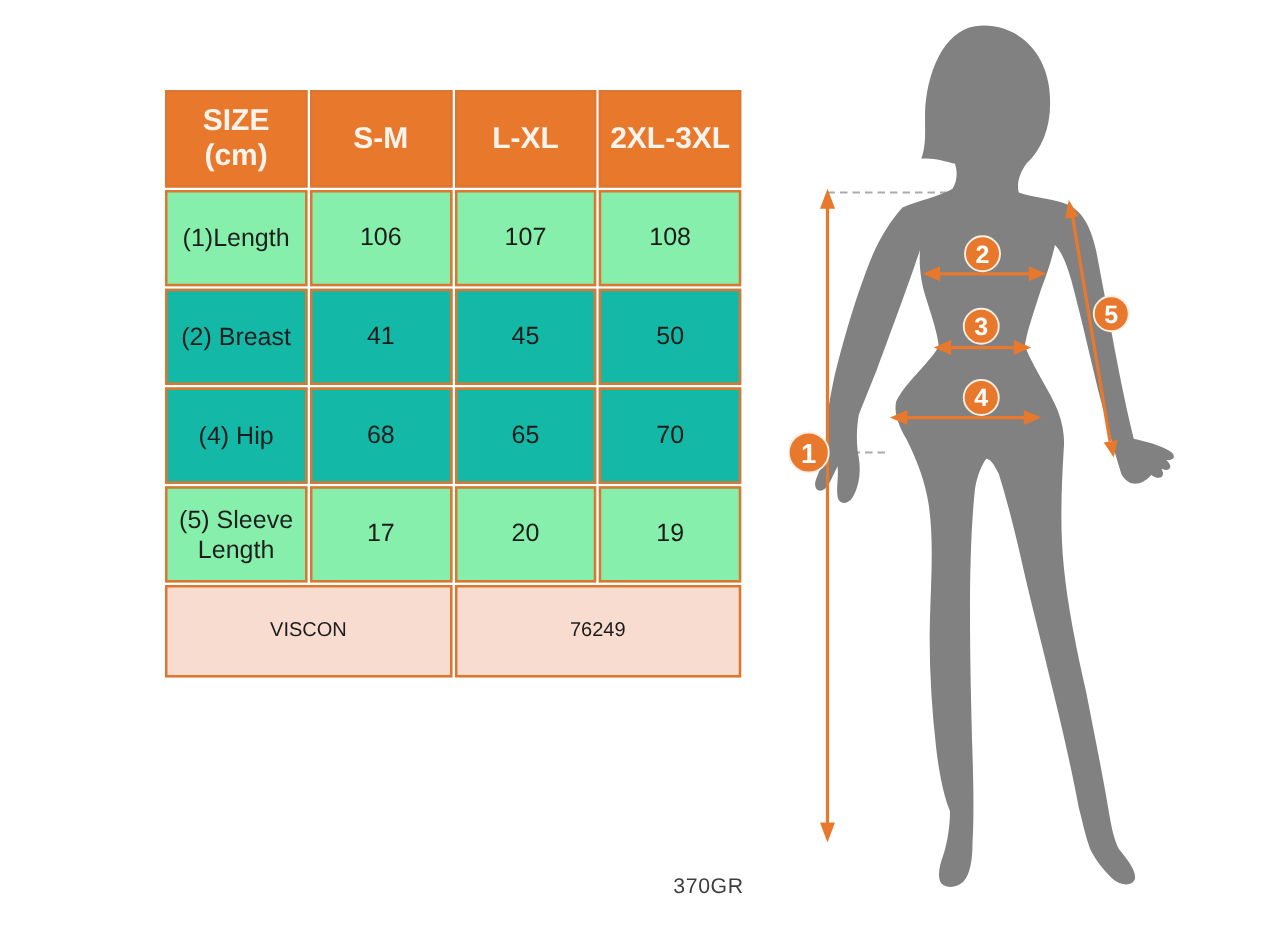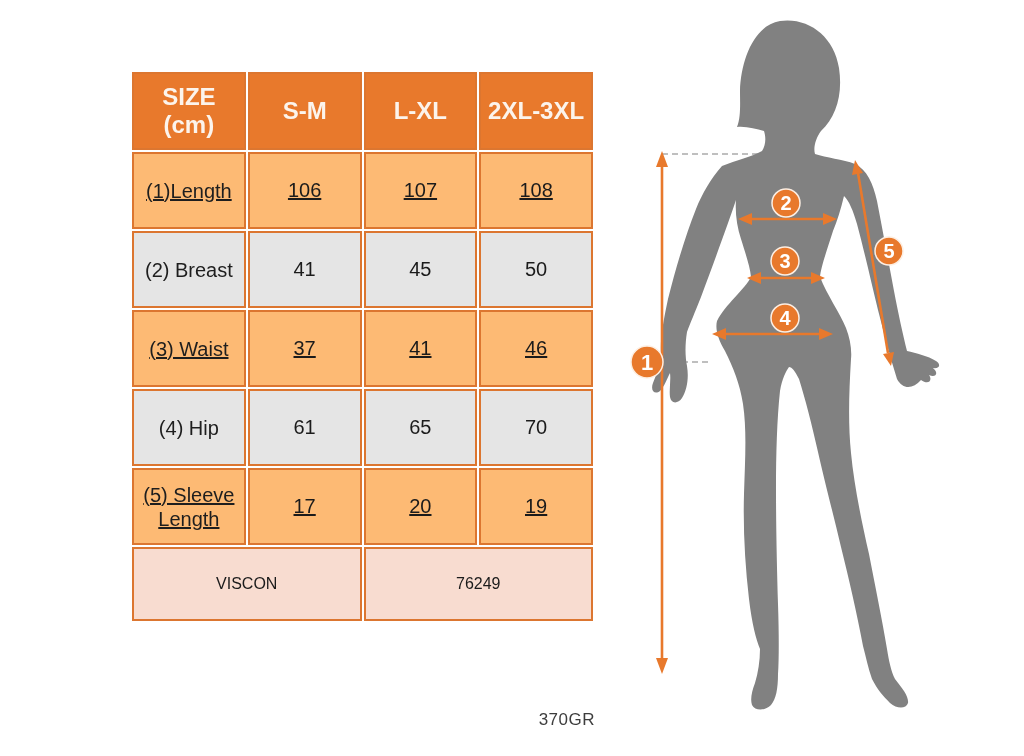--- a/index.html
+++ b/index.html
@@ -12,31 +12,31 @@
     border-collapse:separate;border-spacing:2px;table-layout:fixed;
   }
   table.size-table td, table.size-table th{
     border:2px solid #DC7630;text-align:center;vertical-align:middle;
     padding:0 4px;overflow:hidden;
   }
   .hdr{
     background:#E8792C;color:#FCF4EC;font-weight:bold;font-size:24px;
     line-height:1.15;height:74px;
   }
-  .row-dark{background:#fdba74;text-decoration:underline;}
-  .row-light{background:#e5e5e5;}
+  .row-dark{background:#86efac;}
+  .row-light{background:#14b8a6;}
   .lbl{font-size:20px;color:#1e1e1e;font-weight:normal;height:73px;line-height:1.2;}
   .val{font-size:20px;color:#1b1b1b;height:73px;}
   .foot-hdr{
     background:#E8792C;color:#FCF4EC;font-weight:bold;font-size:24px;height:68px;
   }
   .foot-val{background:#F8DCD0;font-size:16px;color:#1b1b1b;height:70px;}
   .footnote{
     position:absolute;left:130px;top:699px;width:465px;text-align:right;
-    font-size:17px;color:#3d3d3d;letter-spacing:0.5px;margin-top:11px;
+    font-size:17px;color:#3d3d3d;letter-spacing:0.5px;
   }
   .diagram{position:absolute;left:600px;top:0;}
   .marker-num{fill:#ffffff;font-family:"Liberation Sans",sans-serif;font-weight:bold;}
 </style>
 </head>
 <body>
 
 <div class="canvas">
 
   <table class="size-table">
@@ -53,28 +53,22 @@
         <td class="val row-dark">107</td>
         <td class="val row-dark">108</td>
       </tr>
       <tr>
         <td class="lbl row-light">(2) Breast</td>
         <td class="val row-light">41</td>
         <td class="val row-light">45</td>
         <td class="val row-light">50</td>
       </tr>
       <tr>
-        <td class="lbl row-dark">(3) Waist</td>
-        <td class="val row-dark">37</td>
-        <td class="val row-dark">41</td>
-        <td class="val row-dark">46</td>
-      </tr>
-      <tr>
         <td class="lbl row-light">(4) Hip</td>
-        <td class="val row-light">61</td>
+        <td class="val row-light">68</td>
         <td class="val row-light">65</td>
         <td class="val row-light">70</td>
       </tr>
       <tr>
         <td class="lbl row-dark">(5) Sleeve Length</td>
         <td class="val row-dark">17</td>
         <td class="val row-dark">20</td>
         <td class="val row-dark">19</td>
       </tr>
       <tr>

